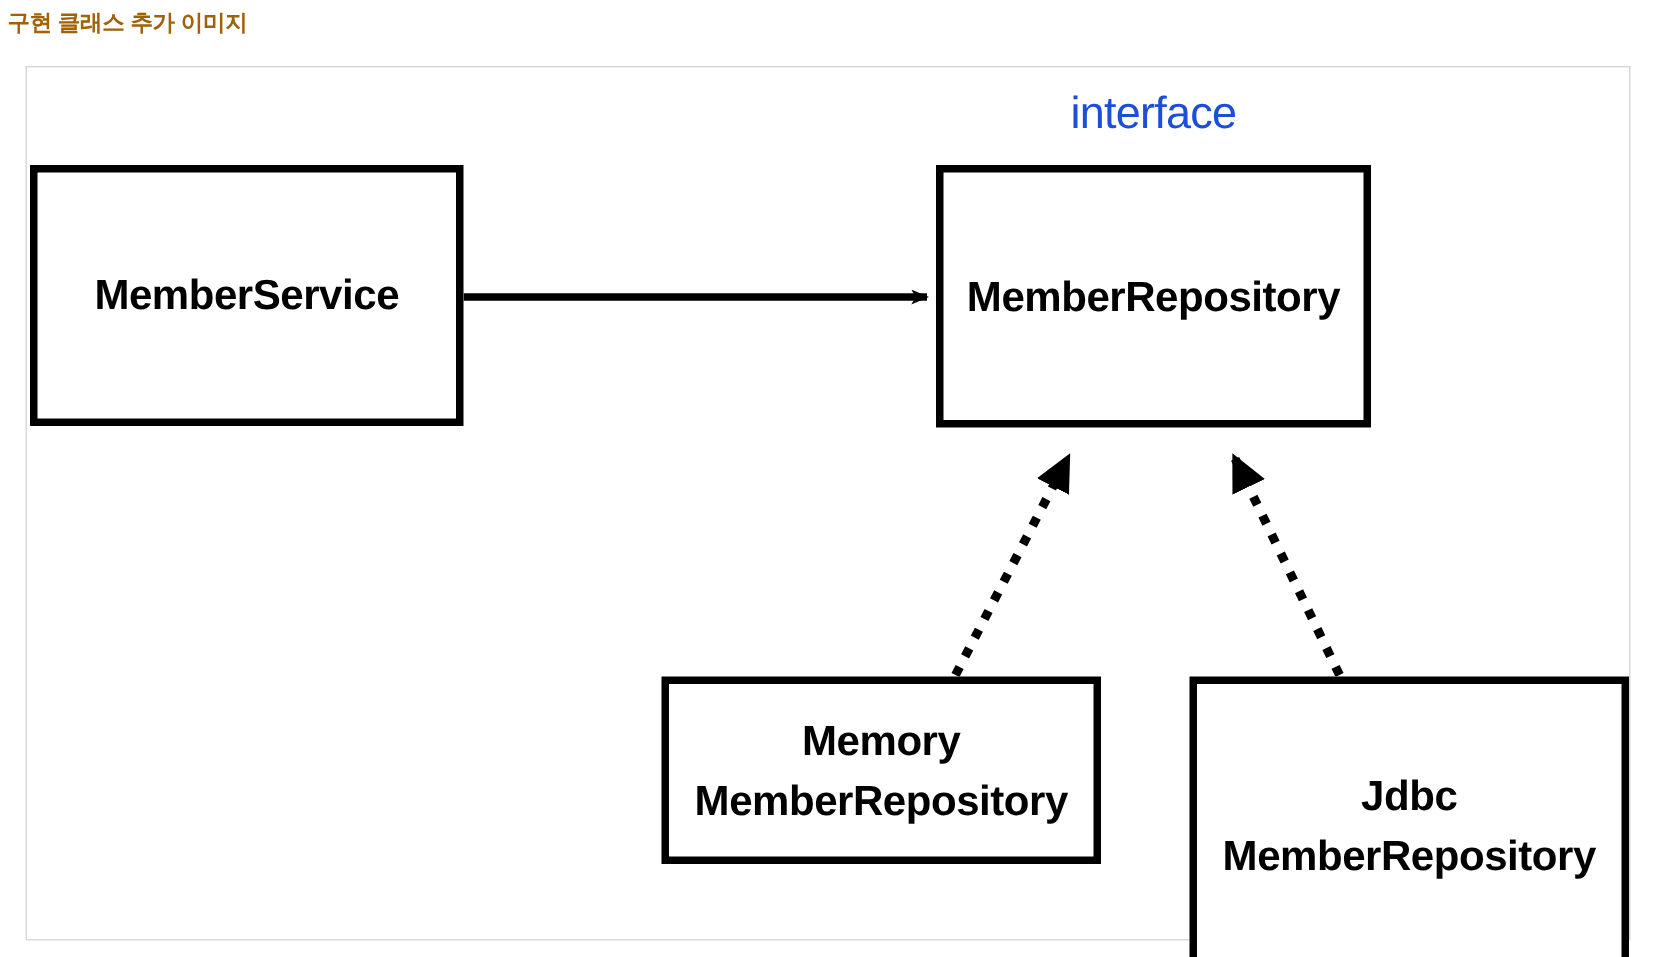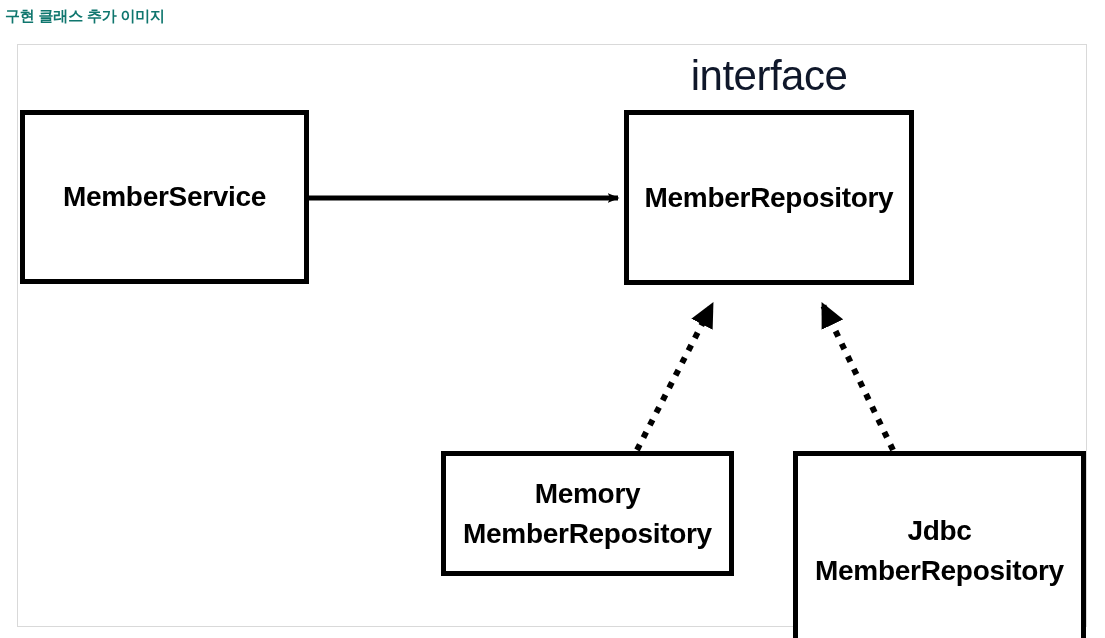--- a/index.html
+++ b/index.html
@@ -14,21 +14,21 @@
     position: relative;
     font-family: "Liberation Sans", "DejaVu Sans", sans-serif;
     overflow: hidden;
   }
   #page-heading {
     position: absolute;
     left: 5px;
     top: 6px;
     font-size: 15px;
     font-weight: bold;
-    color: #0f766e;
+    color: #a16207;
     letter-spacing: -0.2px;
     line-height: 20px;
     white-space: nowrap;
   }
   #diagram-frame {
     position: absolute;
     left: 17px;
     top: 44px;
     width: 1070px;
     height: 583px;
@@ -84,23 +84,23 @@
     top: 451px;
     width: 293px;
     height: 199px;
   }
   #interface-stereotype {
     position: absolute;
     left: 624px;
     top: 52px;
     width: 290px;
     text-align: center;
-    font-size: 42px;
+    font-size: 30px;
     font-weight: normal;
-    color: #0f172a;
+    color: #1d4ed8;
     line-height: 48px;
     letter-spacing: -0.5px;
   }
 </style>
 </head>
 <body>
 
 <div id="page-heading">구현 클래스 추가 이미지</div>
 
 <div id="diagram-frame"></div>

